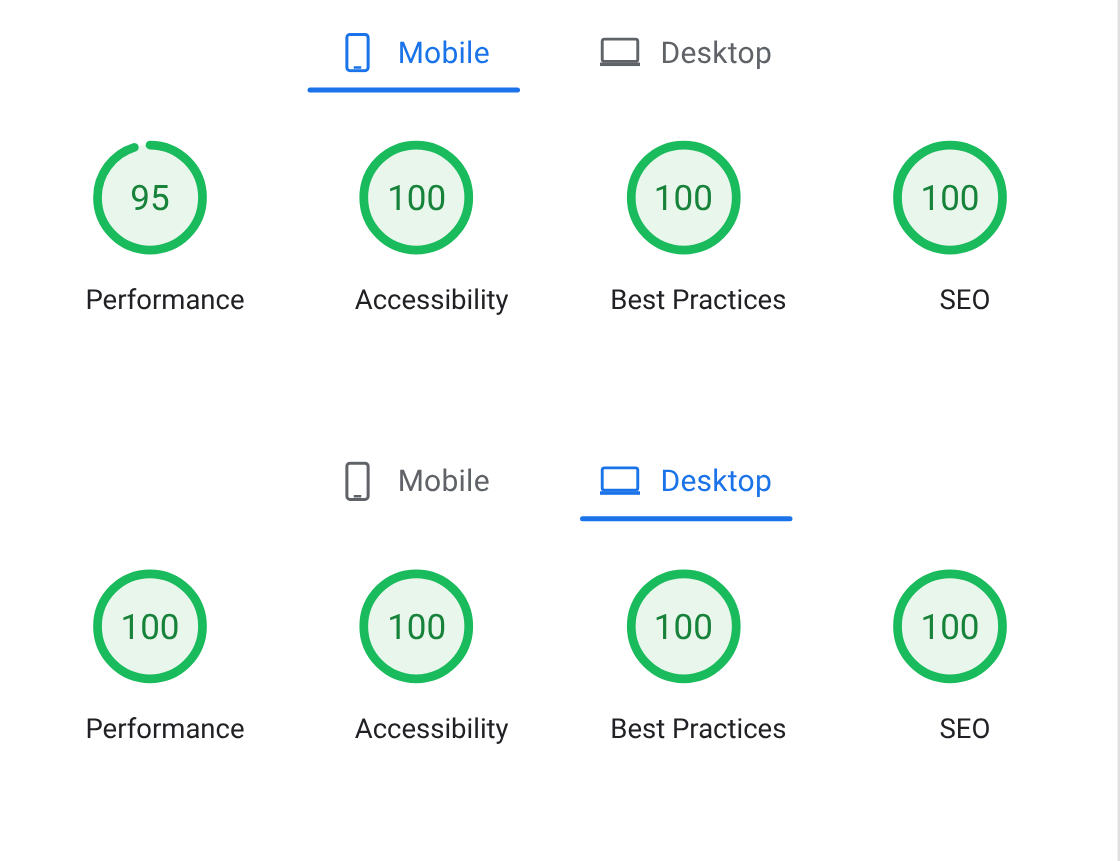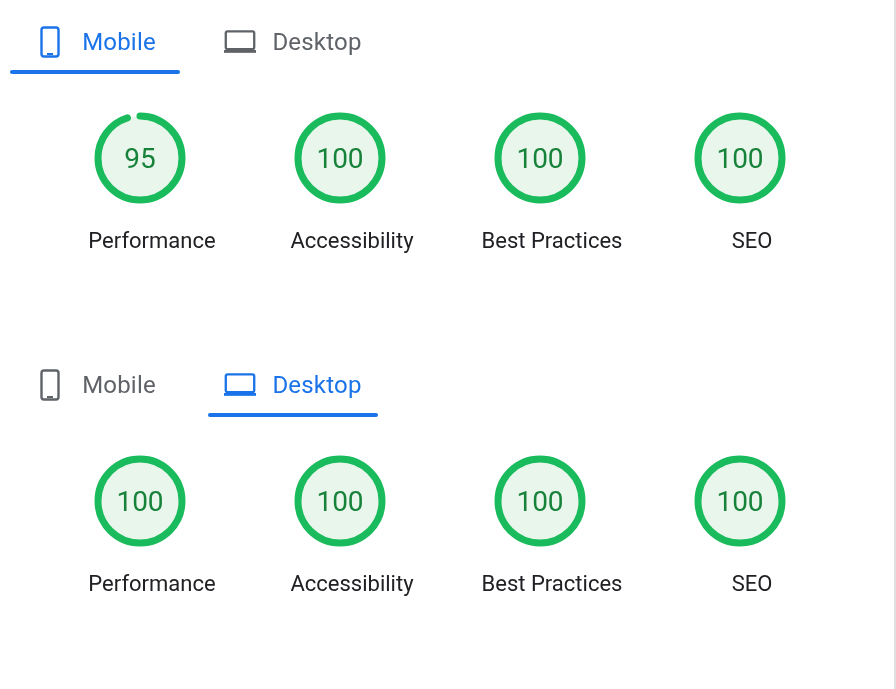--- a/index.html
+++ b/index.html
@@ -10,21 +10,22 @@
     height: 689px;
     overflow: hidden;
     position: relative;
   }
   .section {
     width: 860px;
     margin-left: 10px;
   }
   .tabs {
     display: flex;
-    gap: 28px;
+    justify-content: center;
+    gap: 48px;
     padding-top: 22px;
     padding-bottom: 8px;
   }
   .tab {
     display: flex;
     flex-direction: column;
     align-items: center;
     cursor: pointer;
   }
   .tab-inner {
@@ -50,21 +51,21 @@
   .tab-icon-box {
     display: flex;
     align-items: center;
     justify-content: center;
     width: 32px;
     height: 32px;
   }
   .tab-icon-box svg { display: block; }
   .metrics {
     display: flex;
-    justify-content: center;
+    justify-content: space-between;
     padding: 28px 10px 0 10px;
   }
   .metric {
     display: flex;
     flex-direction: column;
     align-items: center;
     width: 200px;
   }
   .gauge {
     position: relative;

